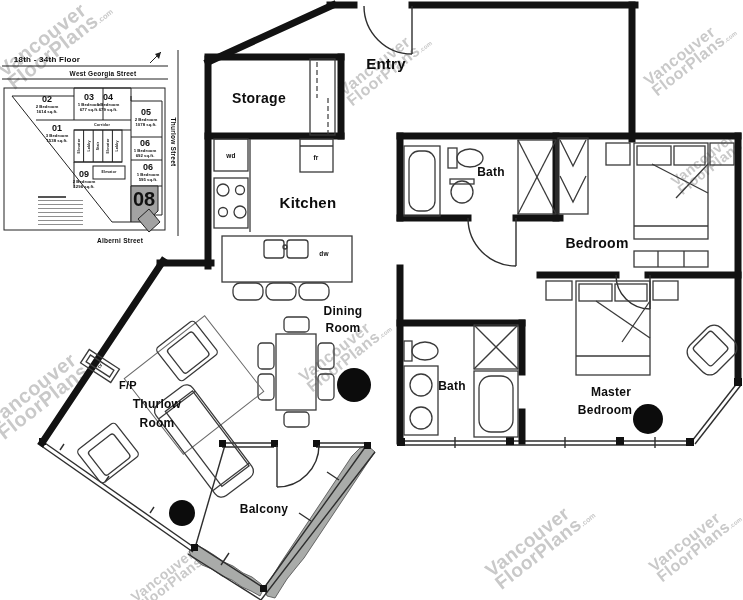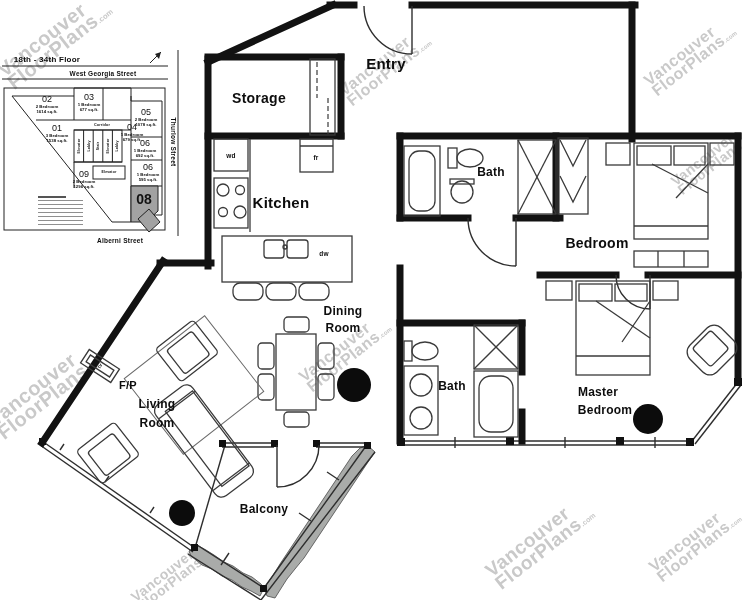--- a/index.html
+++ b/index.html
@@ -16,23 +16,23 @@
   .col{fill:#0c0c0c;stroke:none;}
   .planter{fill:var(--planter,#a9aba9);stroke:#4a4a4a;stroke-width:.8;}
   .kp{stroke:#222;stroke-width:1;fill:none;}
   .kpfill{fill:var(--unit-hl,#a2a2a2);stroke:#222;stroke-width:1;}
   
   .lbl{position:absolute;font-weight:bold;white-space:nowrap;letter-spacing:.25px;
        transform:translate(-50%,-50%);color:#0d0d0d;}
   .s15{font-size:15px}.s14{font-size:14px}.s13{font-size:12px}.s11{font-size:11px}
   .s8{font-size:8px}.s7{font-size:6.5px}
   .unit{position:absolute;text-align:center;transform:translateX(-50%);line-height:1;}
-  .unit-num{font-weight:normal;font-size:9px;text-align:center;}
+  .unit-num{font-weight:bold;font-size:9px;text-align:center;}
   .unit-sub{font-weight:bold;font-size:6px;line-height:1.1;transform:scale(.72);transform-origin:50% 0;}
-  .unit-big{position:absolute;transform:translate(-50%,-50%);font-weight:bold;font-size:14px;text-align:right;}
+  .unit-big{position:absolute;transform:translate(-50%,-50%);font-weight:bold;font-size:20px;text-align:right;}
   .wm{position:absolute;transform:translate(-50%,-50%) rotate(-38deg);
       color:var(--wm,#c9c9c9);font-weight:bold;text-align:left;line-height:.82;letter-spacing:.5px;}
   .wm .sfx{font-size:.38em;letter-spacing:0;}
   .fineprint{position:absolute;left:38px;top:200px;width:45px;height:25px;
      background:repeating-linear-gradient(to bottom,#8f8f8f 0 1px,transparent 1px 4px);}
   .fineprint-head{position:absolute;left:38px;top:196px;width:28px;height:2px;background:#555;}
 </style>
 </head>
 <body>
 
@@ -325,21 +325,21 @@
   <span class="lbl s7" style="left:120px;top:240px;">Alberni Street</span>
 
   <div class="unit" style="left:47px;top:95px;">
     <div class="unit-num">02</div>
     <div class="unit-sub"><span>2 Bedroom</span><br><span>1614 sq.ft.</span></div>
   </div>
   <div class="unit" style="left:89px;top:93px;">
     <div class="unit-num">03</div>
     <div class="unit-sub"><span>1 Bedroom</span><br><span>677 sq.ft.</span></div>
   </div>
-  <div class="unit" style="left:132px;top:93px;margin-top:30px;">
+  <div class="unit" style="left:108px;top:93px;">
     <div class="unit-num">04</div>
     <div class="unit-sub"><span>1 Bedroom</span><br><span>679 sq.ft.</span></div>
   </div>
   <div class="unit" style="left:146px;top:108px;">
     <div class="unit-num">05</div>
     <div class="unit-sub"><span>2 Bedroom</span><br><span>1078 sq.ft.</span></div>
   </div>
   <div class="unit" style="left:57px;top:124px;">
     <div class="unit-num">01</div>
     <div class="unit-sub"><span>3 Bedroom</span><br><span>1538 sq.ft.</span></div>
@@ -364,29 +364,29 @@
   <span class="lbl" style="left:98px;top:146px;font-size:6px;transform:translate(-50%,-50%) rotate(-90deg) scale(.58);">Stair</span>
   <span class="lbl" style="left:107.5px;top:146px;font-size:6px;transform:translate(-50%,-50%) rotate(-90deg) scale(.58);">Elevator</span>
   <span class="lbl" style="left:117px;top:146px;font-size:6px;transform:translate(-50%,-50%) rotate(-90deg) scale(.58);">Lobby</span>
   <span class="lbl" style="left:109px;top:172px;font-size:6px;transform:translate(-50%,-50%) scale(.58);">Elevator</span>
 
   <div class="fineprint-head"></div>
   <div class="fineprint"></div>
 
   <span class="lbl s15" style="left:386px;top:63px;">Entry</span>
   <span class="lbl s14" style="left:259px;top:98px;">Storage</span>
-  <span class="lbl s15" style="left:281px;top:202px;">Kitchen</span>
+  <span class="lbl s15" style="left:308px;top:202px;">Kitchen</span>
   <span class="lbl s13" style="left:491px;top:172px;">Bath</span>
   <span class="lbl s14" style="left:597px;top:243px;">Bedroom</span>
   <span class="lbl s13" style="left:343px;top:311px;">Dining</span>
   <span class="lbl s13" style="left:343px;top:328px;">Room</span>
   <span class="lbl s13" style="left:452px;top:386px;">Bath</span>
-  <span class="lbl s13" style="left:598px;top:392px;text-align:center;">Master</span>
+  <span class="lbl s13" style="left:611px;top:392px;text-align:center;">Master</span>
   <span class="lbl s13" style="left:605px;top:410px;">Bedroom</span>
-  <span class="lbl s13" style="left:157px;top:404px;">Living</span>
+  <span class="lbl s13" style="left:157px;top:404px;">Thurlow</span>
   <span class="lbl s13" style="left:157px;top:423px;">Room</span>
   <span class="lbl s11" style="left:128px;top:385px;">F/P</span>
   <span class="lbl s13" style="left:264px;top:509px;">Balcony</span>
 
   <span class="lbl s7" style="left:231px;top:155px;">wd</span>
   <span class="lbl s7" style="left:316px;top:157px;">fr</span>
   <span class="lbl s7" style="left:324px;top:253px;">dw</span>
   <span class="lbl" style="left:100px;top:366px;font-size:6px;transform:translate(-50%,-50%) rotate(-57deg) scale(.8);">tv</span>
 </div>
 

